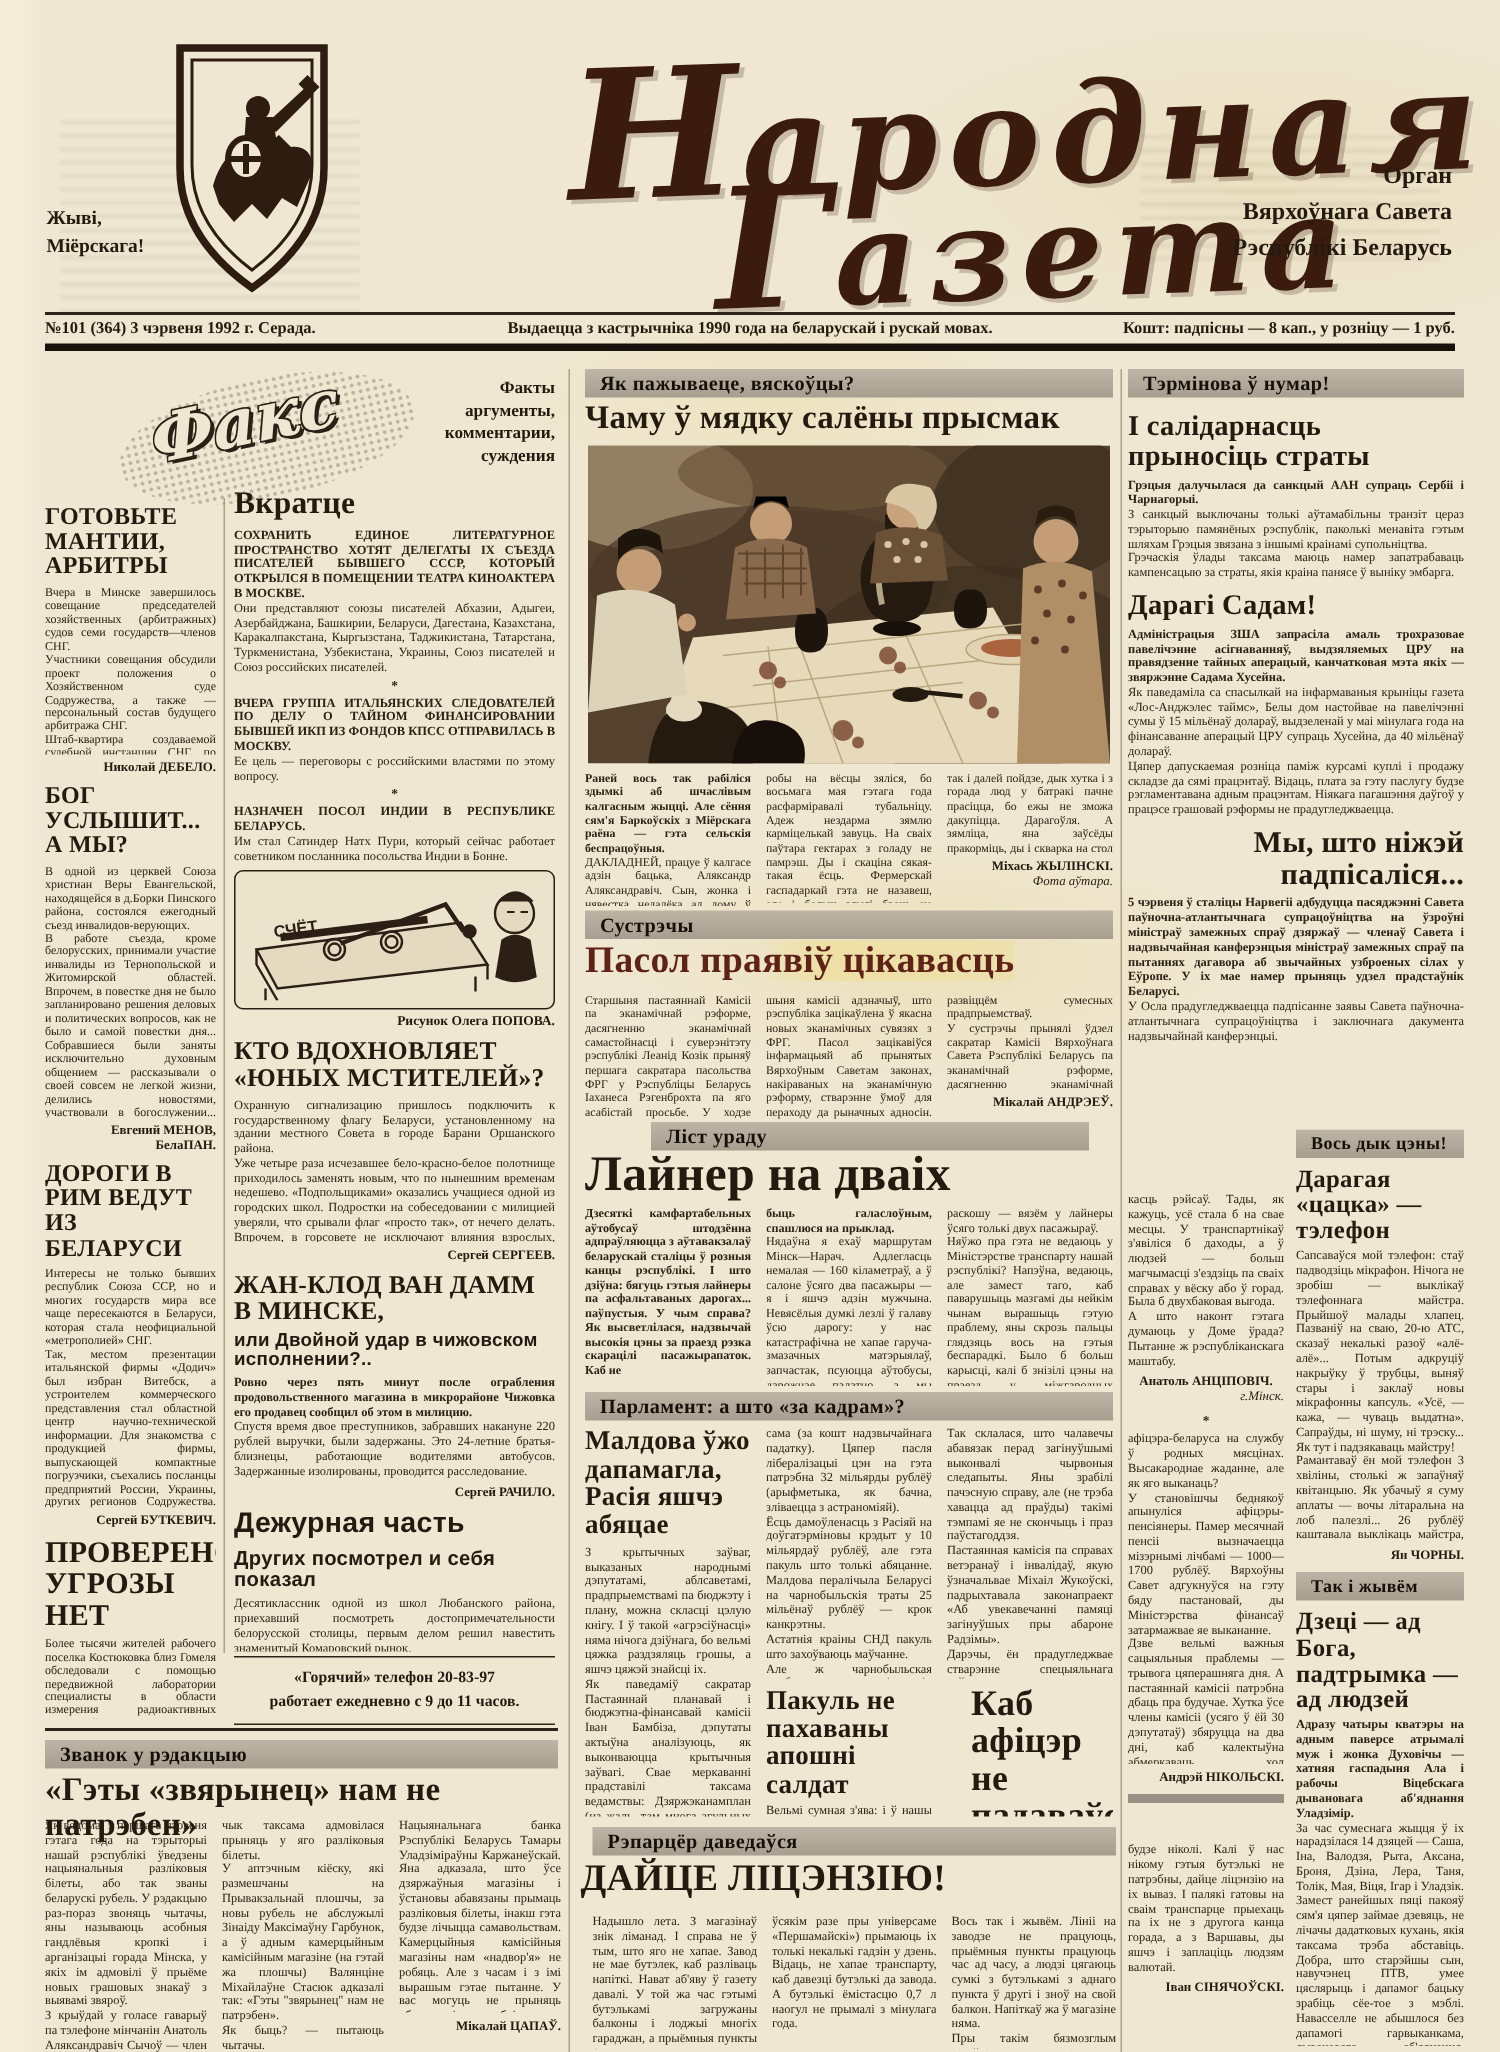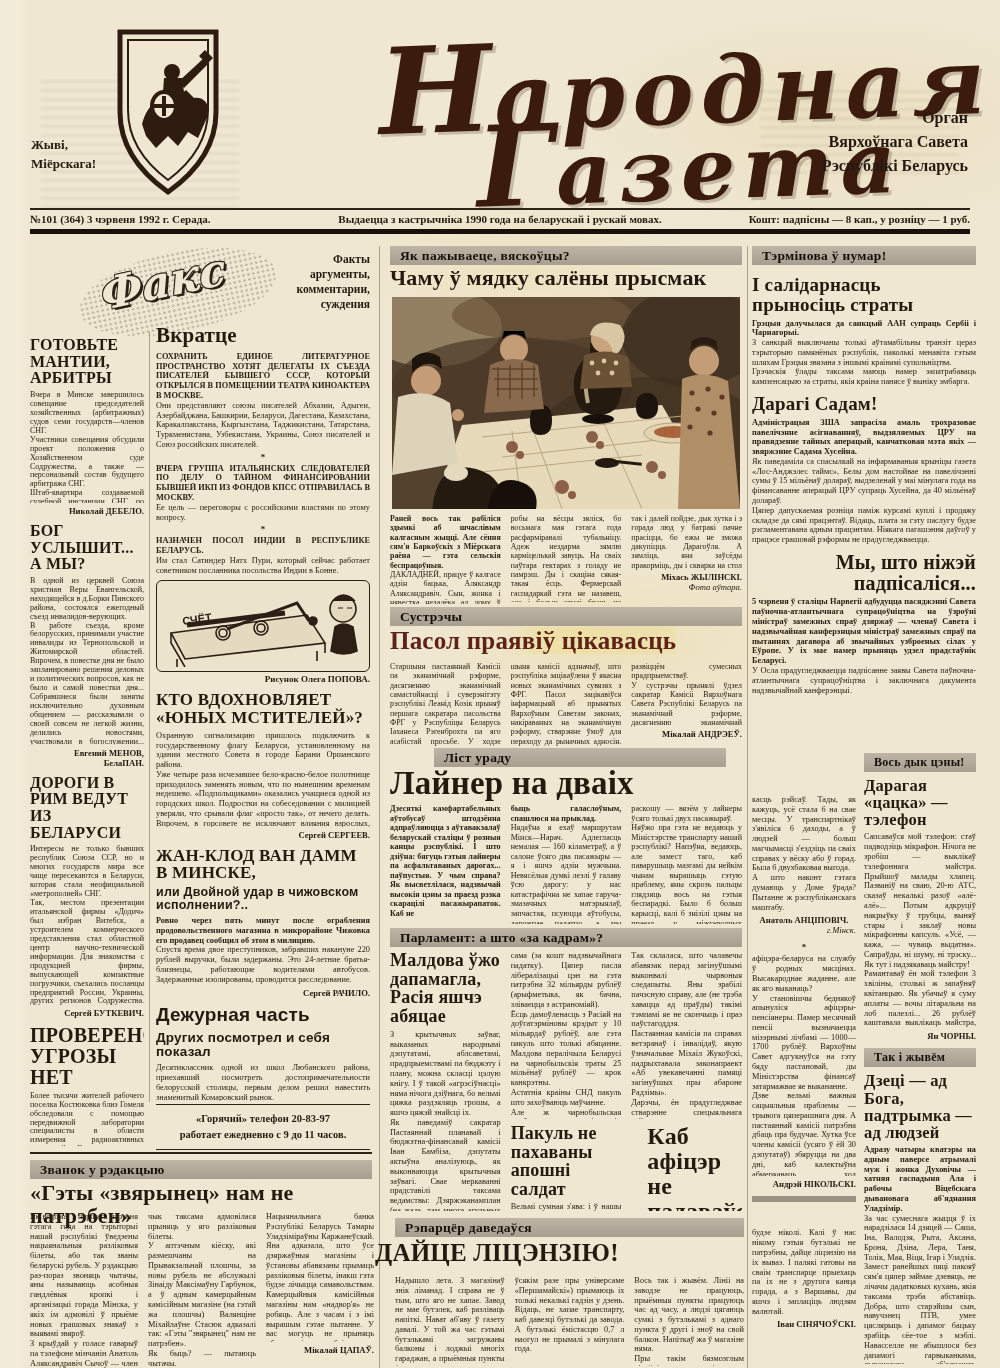--- a/index.html
+++ b/index.html
@@ -326,21 +326,21 @@
     <div class="col">
       <div class="b" style="max-height:168px;overflow:hidden;">Так склалася, што чалавечы абавязак перад загінуўшымі выконвалі чырвоныя следапыты. Яны зрабілі пачэсную справу, але (не трэба хавацца ад праўды) такімі тэмпамі яе не скончыць і праз паўстагоддзя.
 Пастаянная камісія па справах ветэранаў і інвалідаў, якую ўзначальвае Міхаіл Жукоўскі, падрыхтавала законапраект «Аб увекавечанні памяці загінуўшых пры абароне Радзімы».
 Дарэчы, ён прадугледжвае стварэнне спецыяльнага вайсковага падраздзялення, якое б выканала да канца наш абавязак перад тымі, хто не вярнуўся з вайны дахаты.</div>
       <div class="h" style="font-size:24px;margin:5px 16px 3px;">Каб афіцэр не падаваўся ў жабракі</div>
       <div class="b" style="max-height:30px;overflow:hidden;">Вельмі напружаны час цяпер у старшыні Пастаяннай камісіі па пытаннях нацыянальнай бяспекі, абароны і барацьбы са злачыннасцю Мечыслава Грыба. З усіх канцоў былога Саюза сыплюцца лісты з просьбамі ўладкаваць</div>
     </div>
   </div>
 
   <div class="abs bar" style="left:395px;top:1218px;width:349px;">Рэпарцёр даведаўся</div>
-  <div class="abs h" style="left:375px;top:1240px;width:349px;font-size:25px;">ДАЙЦЕ ЛІЦЭНЗІЮ!</div>
+  <div class="abs h" style="left:387px;top:1240px;width:349px;font-size:25px;">ДАЙЦЕ ЛІЦЭНЗІЮ!</div>
   <div class="abs cols" style="left:395px;top:1276px;width:349px;height:90px;">
     <div class="col b">Надышло лета. З магазінаў знік ліманад. І справа не ў тым, што яго не хапае. Завод не мае бутэлек, каб разліваць напіткі. Нават аб'яву ў газету давалі. У той жа час гэтымі бутэлькамі загружаны балконы і лоджыі многіх гараджан, а прыёмныя пункты (ва</div>
     <div class="col b">ўсякім разе пры універсаме «Першамайскі») прымаюць іх толькі некалькі гадзін у дзень. Відаць, не хапае транспарту, каб давезці бутэлькі да завода. А бутэлькі ёмістасцю 0,7 л наогул не прымалі з мінулага года.</div>
     <div class="col b">Вось так і жывём. Лініі на заводзе не працуюць, прыёмныя пункты працуюць час ад часу, а людзі цягаюць сумкі з бутэлькамі з аднаго пункта ў другі і зноў на свой балкон. Напіткаў жа ў магазіне няма.
 Пры такім бязмозглым кіраўніцтве парадку, відаць, не</div>
   </div>
 
   <div class="abs bar" style="left:752px;top:246px;width:224px;">Тэрмінова ў нумар!</div>
   <div class="abs flow clip" style="left:752px;top:268px;width:224px;height:482px;">
     <div class="h" style="font-size:19px;">І салідарнасць прыносіць страты</div>

